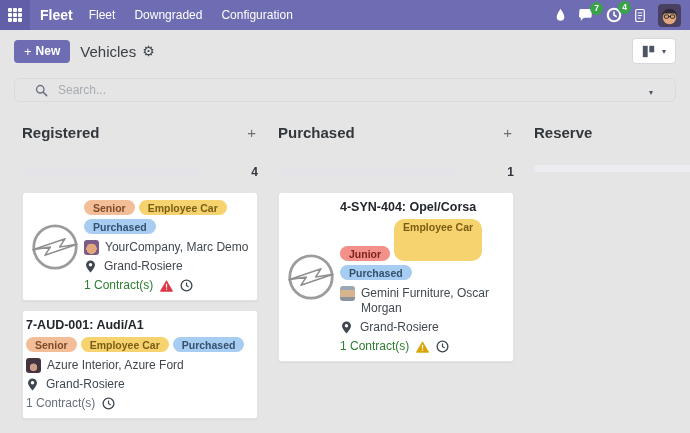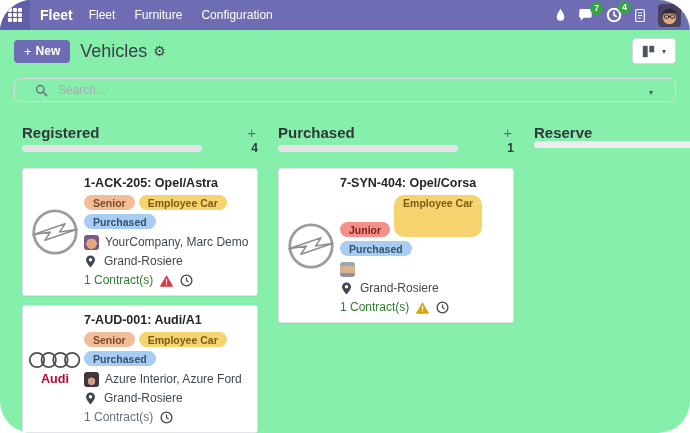--- a/index.html
+++ b/index.html
@@ -1,52 +1,52 @@
 <!DOCTYPE html>
 <html><head>
 <meta charset="utf-8">
 <style>
   * { box-sizing: border-box; }
   body { margin:0; font-family:"Liberation Sans", sans-serif; background:#fff; }
-  .screen { width:690px; height:433px; overflow:hidden; position:relative; background:#86efac;border-radius:32px; }
+  .screen { width:690px; height:433px; overflow:hidden; position:relative; background:#e5e5e5; }
 
   
   .navbar { height:30px; background:#6e6cb3; display:flex; align-items:center; color:#fff; }
   .apps-btn { width:30px; height:30px; background:#615fa8; border:none; display:flex; align-items:center; justify-content:center; cursor:pointer; padding:0; }
   .grid9 { display:grid; grid-template-columns:repeat(3,3.6px); grid-auto-rows:3.6px; gap:1.6px; }
   .grid9 i { background:#fff; border-radius:1px; display:block; }
   .brand { font-size:14px; font-weight:700; margin:0 16px 0 10px; color:#fff; text-decoration:none; }
   .menu { display:flex; gap:19px; font-size:12px; }
   .menu a { color:#fff; text-decoration:none; }
   .systray { margin-left:auto; display:flex; align-items:center; gap:12px; padding-right:9px; }
   .sys-btn { position:relative; background:none; border:none; padding:0; cursor:pointer; display:flex; align-items:center; }
   .badge { position:absolute; top:-6px; right:-9px; background:#38a348; color:#fff; font-size:8.5px; font-weight:700; min-width:13px; height:13px; line-height:13px; border-radius:8px; text-align:center; padding:0 2px; }
   .avatar-nav { width:23px; height:23px; border-radius:4px; overflow:hidden; display:block; }
 
   
   .control { height:42px; display:flex; align-items:center; padding:0 14px; }
   .btn-new { background:#6e6cb3; color:#fff; border:none; border-radius:4px; height:23px; padding:0 10px; font-size:12px; font-weight:600; display:flex; align-items:center; gap:4px; cursor:pointer; font-family:inherit; }
   .btn-new .plus { font-size:13px; font-weight:400; }
-  .page-title { font-size:18px; color:#3a4047; font-weight:400; margin:0 6px 0 10px; }
+  .page-title { font-size:15px; color:#3a4047; font-weight:400; margin:0 6px 0 10px; }
   .gear-btn { background:none; border:none; font-size:14px; color:#3f4449; cursor:pointer; padding:0; line-height:1; }
   .spacer { flex:1; }
   .switcher { border:1px solid #d5d7da; border-radius:4px; background:#fff; height:26px; display:flex; align-items:center; gap:7px; padding:0 9px; cursor:pointer; }
   .caret { font-size:8px; color:#4b5563; }
 
   
   .search-wrap { padding:6px 14px 8px; }
   .search-box { border:1px solid #d8dade; border-radius:6px; height:24px; display:flex; align-items:center; padding:0 20px; gap:8px; }
   .search-box input { border:none; outline:none; flex:1; font-size:12px; color:#333; font-family:inherit; background:transparent; }
   .search-box input::placeholder { color:#a6acb3; }
   .search-dd { background:none; border:none; cursor:pointer; padding:0 2px; }
 
   
   .board { padding:14px 0 0 22px; display:flex; gap:20px; align-items:flex-start; }
   .col { width:236px; flex:0 0 236px; }
-  .col-head { display:flex; align-items:center; justify-content:space-between; margin-bottom:0; }
+  .col-head { display:flex; align-items:center; justify-content:space-between; margin-bottom:24px; }
   .col-name { font-size:15px; font-weight:700; color:#32373c; }
   .col-add { color:#6a7077; font-size:15px; background:none; border:none; cursor:pointer; line-height:1; padding:0 2px; }
   .col-progress { display:flex; align-items:center; margin-bottom:13px; }
   .pbar { flex:1; height:7px; border-radius:4px; background:#e3e3e8; border:none; padding:0; cursor:pointer; }
   .pbar.light { background:#ededf1; }
   .pcount { width:56px; text-align:right; font-size:12px; font-weight:700; color:#32373c; }
 
   .card { background:#fff; border:1px solid #e3e4e8; border-radius:3px; box-shadow:0 1px 2px rgba(0,0,0,.05); display:flex; margin-bottom:9px; padding:7px 8px 7px 3px; cursor:pointer; }
   .card-logo { flex:0 0 58px; display:flex; align-items:center; justify-content:center; }
   .card-body { flex:1; min-width:0; }
@@ -78,21 +78,21 @@
           <i></i>
           <i></i>
           <i></i>
           <i></i>
           <i></i>
         </span>
     </button>
     <a href="#" class="brand">Fleet</a>
     <nav class="menu">
       <a href="#">Fleet</a>
-      <a href="#">Furniture</a>
+      <a href="#">Downgraded</a>
       <a href="#">Configuration</a>
     </nav>
     <div class="systray">
       <button class="sys-btn">
         <svg class="icon-svg" width="11" height="14" viewBox="0 0 16 20">
             <path d="M8 1 C8 1 2.5 9 2.5 13 a5.5 5.5 0 0 0 11 0 C13.5 9 8 1 8 1 Z" fill="#fff"></path>
           </svg>
       </button>
       <button class="sys-btn">
         <svg class="icon-svg" width="16" height="14" viewBox="0 0 18 16">
@@ -173,21 +173,20 @@
       </div>
 
       <article class="card">
         <div class="card-logo">
           <svg width="48" height="48" viewBox="0 0 52 52">
               <circle cx="26" cy="26" r="23" fill="none" stroke="#9c9c9c" stroke-width="3"></circle>
               <path d="M2 29 L21 26 L15 35 L50 23 L31 26 L37 17 Z" fill="#fff" stroke="#8f8f8f" stroke-width="1.6" stroke-linejoin="round"></path>
             </svg>
         </div>
         <div class="card-body">
-          <div class="card-title">1-ACK-205: Opel/Astra</div>
           <div class="tags">
             <span class="tag" style="background-color: rgb(242, 189, 151); color: rgb(125, 74, 42);">Senior</span>
             <span class="tag" style="background-color: rgb(246, 211, 110); color: rgb(122, 93, 20);">Employee Car</span>
             <span class="tag" style="background-color: rgb(168, 205, 242); color: rgb(52, 81, 110);">Purchased</span>
           </div>
           <div class="row">
             <span class="avatar avatar-marc"></span>
             <span>YourCompany, Marc Demo</span>
           </div>
           <div class="row">
@@ -205,31 +204,20 @@
               </svg>
             <svg class="icon-svg" width="13" height="13" viewBox="0 0 14 14">
                 <circle cx="7" cy="7" r="5.8" fill="none" stroke="#3f4750" stroke-width="1.4"></circle>
                 <path d="M7 3.8 V7 L9.3 8.6" fill="none" stroke="#3f4750" stroke-width="1.3"></path>
               </svg>
           </div>
         </div>
       </article>
 
       <article class="card">
-        <div class="card-logo">
-          <svg width="54" height="42" viewBox="0 0 60 42">
-              <g fill="none" stroke="#4f4f4f" stroke-width="2">
-                <circle cx="10" cy="11" r="8"></circle>
-                <circle cx="23" cy="11" r="8"></circle>
-                <circle cx="36" cy="11" r="8"></circle>
-                <circle cx="49" cy="11" r="8"></circle>
-              </g>
-              <text x="30" y="37" font-size="14" font-weight="bold" fill="#bb0a30" text-anchor="middle">Audi</text>
-            </svg>
-        </div>
         <div class="card-body">
           <div class="card-title">7-AUD-001: Audi/A1</div>
           <div class="tags">
             <span class="tag" style="background-color: rgb(242, 189, 151); color: rgb(125, 74, 42);">Senior</span>
             <span class="tag" style="background-color: rgb(246, 211, 110); color: rgb(122, 93, 20);">Employee Car</span>
             <span class="tag" style="background-color: rgb(168, 205, 242); color: rgb(52, 81, 110);">Purchased</span>
           </div>
           <div class="row">
             <span class="avatar avatar-nicole"></span>
             <span>Azure Interior, Azure Ford</span>
@@ -263,28 +251,29 @@
       </div>
 
       <article class="card">
         <div class="card-logo">
           <svg width="48" height="48" viewBox="0 0 52 52">
               <circle cx="26" cy="26" r="23" fill="none" stroke="#9c9c9c" stroke-width="3"></circle>
               <path d="M2 29 L21 26 L15 35 L50 23 L31 26 L37 17 Z" fill="#fff" stroke="#8f8f8f" stroke-width="1.6" stroke-linejoin="round"></path>
             </svg>
         </div>
         <div class="card-body">
-          <div class="card-title">7-SYN-404: Opel/Corsa</div>
+          <div class="card-title">4-SYN-404: Opel/Corsa</div>
           <div class="tags">
             <span class="tag" style="background-color: rgb(244, 144, 138); color: rgb(124, 36, 30); margin-top: 27px;">Junior</span>
             <span class="tag" style="background-color: rgb(246, 211, 110); color: rgb(122, 93, 20);">Employee Car</span>
             <span class="tag" style="background-color: rgb(168, 205, 242); color: rgb(52, 81, 110);">Purchased</span>
           </div>
           <div class="row">
             <span class="avatar avatar-oscar"></span>
+            <span>Gemini Furniture, Oscar Morgan</span>
           </div>
           <div class="row">
             <svg class="icon-svg" width="9" height="13" viewBox="0 0 12 16" style="margin:1px 3px 0 2px">
                 <path d="M6 0 C2.7 0 0 2.6 0 5.8 0 10 6 16 6 16 s6 -6 6 -10.2 C12 2.6 9.3 0 6 0 Z M6 8 a2.3 2.3 0 1 1 0 -4.6 a2.3 2.3 0 0 1 0 4.6 Z" fill="#3f4750"></path>
               </svg>
             <span>Grand-Rosiere</span>
           </div>
           <div class="row contracts">
             <a class="contract-link" style="color: rgb(46, 125, 50);">1 Contract(s)</a>
             <svg class="icon-svg" width="13" height="12" viewBox="0 0 16 14">

